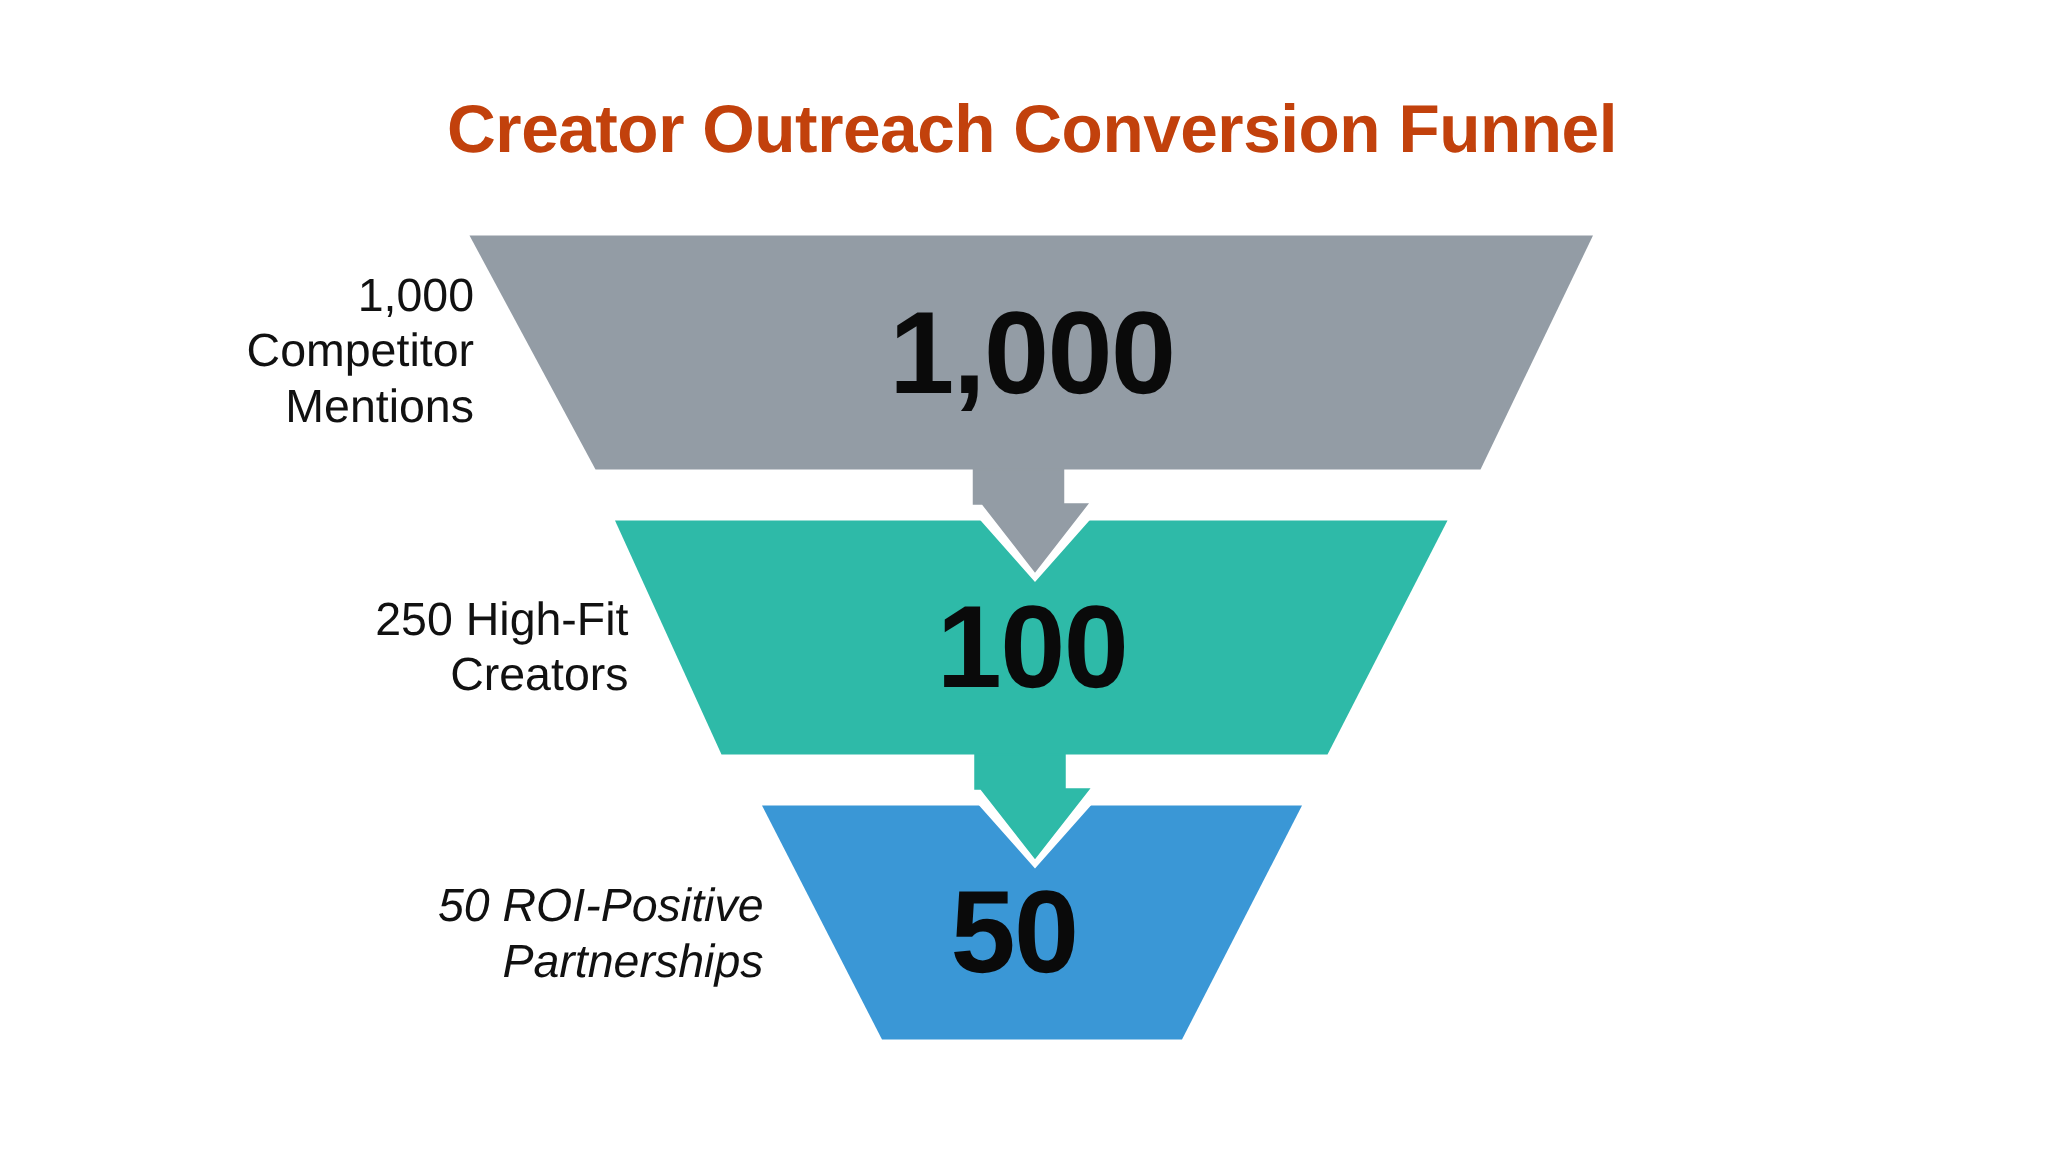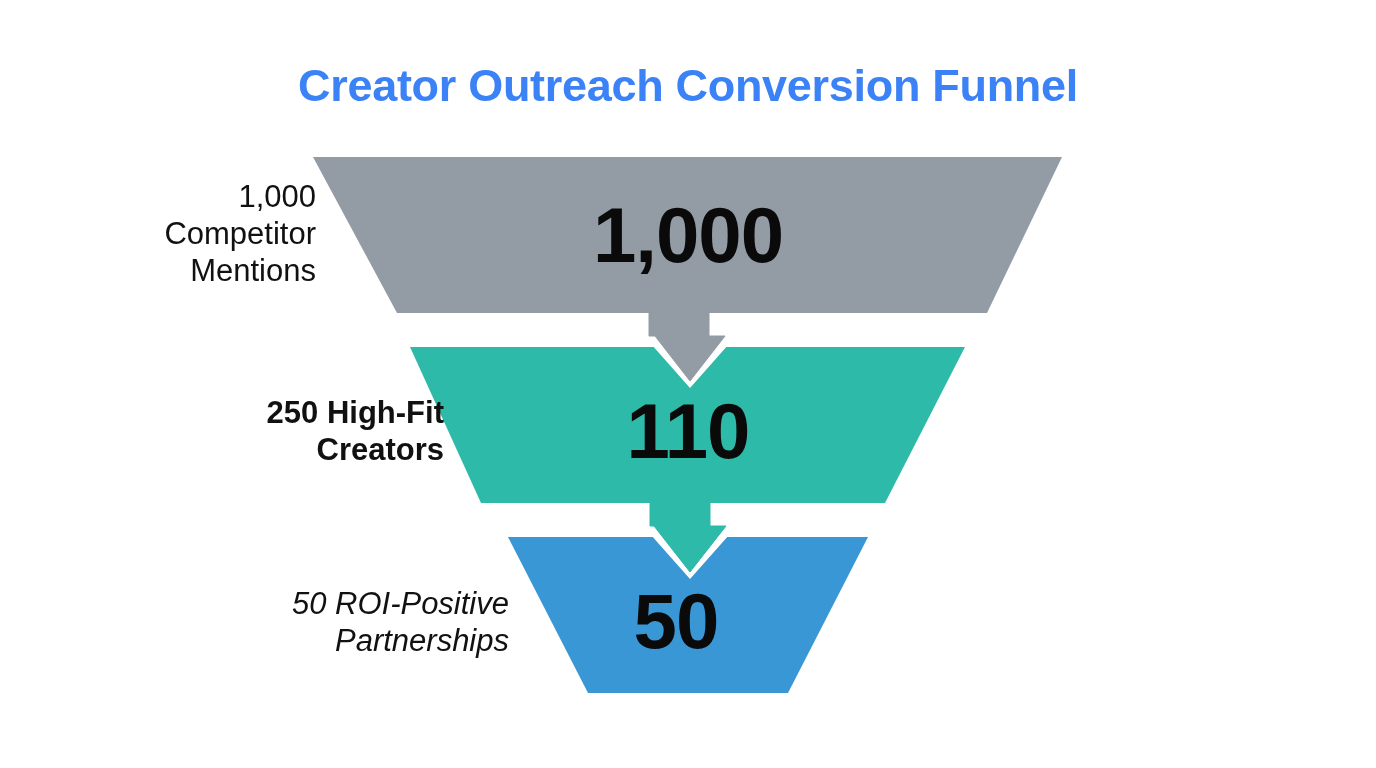--- a/index.html
+++ b/index.html
@@ -1,19 +1,19 @@
 <!DOCTYPE html>
 <html><head>
 <meta charset="utf-8">
 <style>
   html, body { margin: 0; padding: 0; background: #ffffff; }
   body { width: 1376px; height: 768px; position: relative; overflow: hidden;
          font-family: "Liberation Sans", "DejaVu Sans", sans-serif; }
   .title { position: absolute; left: 0; top: 60px; width: 1376px; text-align: center;
-           font-size: 45px; font-weight: bold; color: #3b82f6; letter-spacing: -0.3px; }
+           font-size: 45px; font-weight: bold; color: #c2410c; letter-spacing: -0.3px; }
   svg.funnel { position: absolute; left: 0; top: 0; }
   .side-label { position: absolute; text-align: right; font-size: 31px; line-height: 37px;
                 color: #111111; white-space: pre-line; }
   .stage-value { position: absolute; text-align: center; font-weight: bold; color: #0a0a0a;
                  font-size: 78px; letter-spacing: -1px; }
 </style>
 </head>
 <body>
 
 <div class="title">Creator Outreach Conversion Funnel</div>
@@ -24,22 +24,22 @@
   <polygon points="508,537 868,537 788,693 588,693" fill="#3a97d6"></polygon>
 
   <polygon points="649,313 709,313 709,336 736,336 690,388 644,336 649,336" fill="#ffffff"></polygon>
   <polygon points="649,313 709,313 709,336 725,336 690,381 655,336 649,336" fill="#939ca5" stroke="#939ca5" stroke-width="1"></polygon>
 
   <polygon points="650,503 710,503 710,526 737,526 690,579 643,526 650,526" fill="#ffffff"></polygon>
   <polygon points="650,503 710,503 710,526 726,526 690,572 654,526 650,526" fill="#2ebaa8" stroke="#2ebaa8" stroke-width="1"></polygon>
 </svg>
 
 <div class="stage-value" style="left:488px; top:190px; width:400px;">1,000</div>
-<div class="stage-value" style="left:488px; top:386px; width:400px;">110</div>
+<div class="stage-value" style="left:488px; top:386px; width:400px;">100</div>
 <div class="stage-value" style="left:476px; top:576px; width:400px;">50</div>
 
 <div class="side-label" style="right:1060px; top:178px; width:300px;">1,000
 Competitor
 Mentions</div>
-<div class="side-label" style="right:932px; top:394px; width:300px;font-weight:bold;">250 High-Fit
+<div class="side-label" style="right:957px; top:394px; width:300px;">250 High-Fit
 Creators</div>
 <div class="side-label" style="right:867px; top:585px; width:320px;font-style:italic;">50 ROI-Positive
 Partnerships</div>
 
 </body></html>

